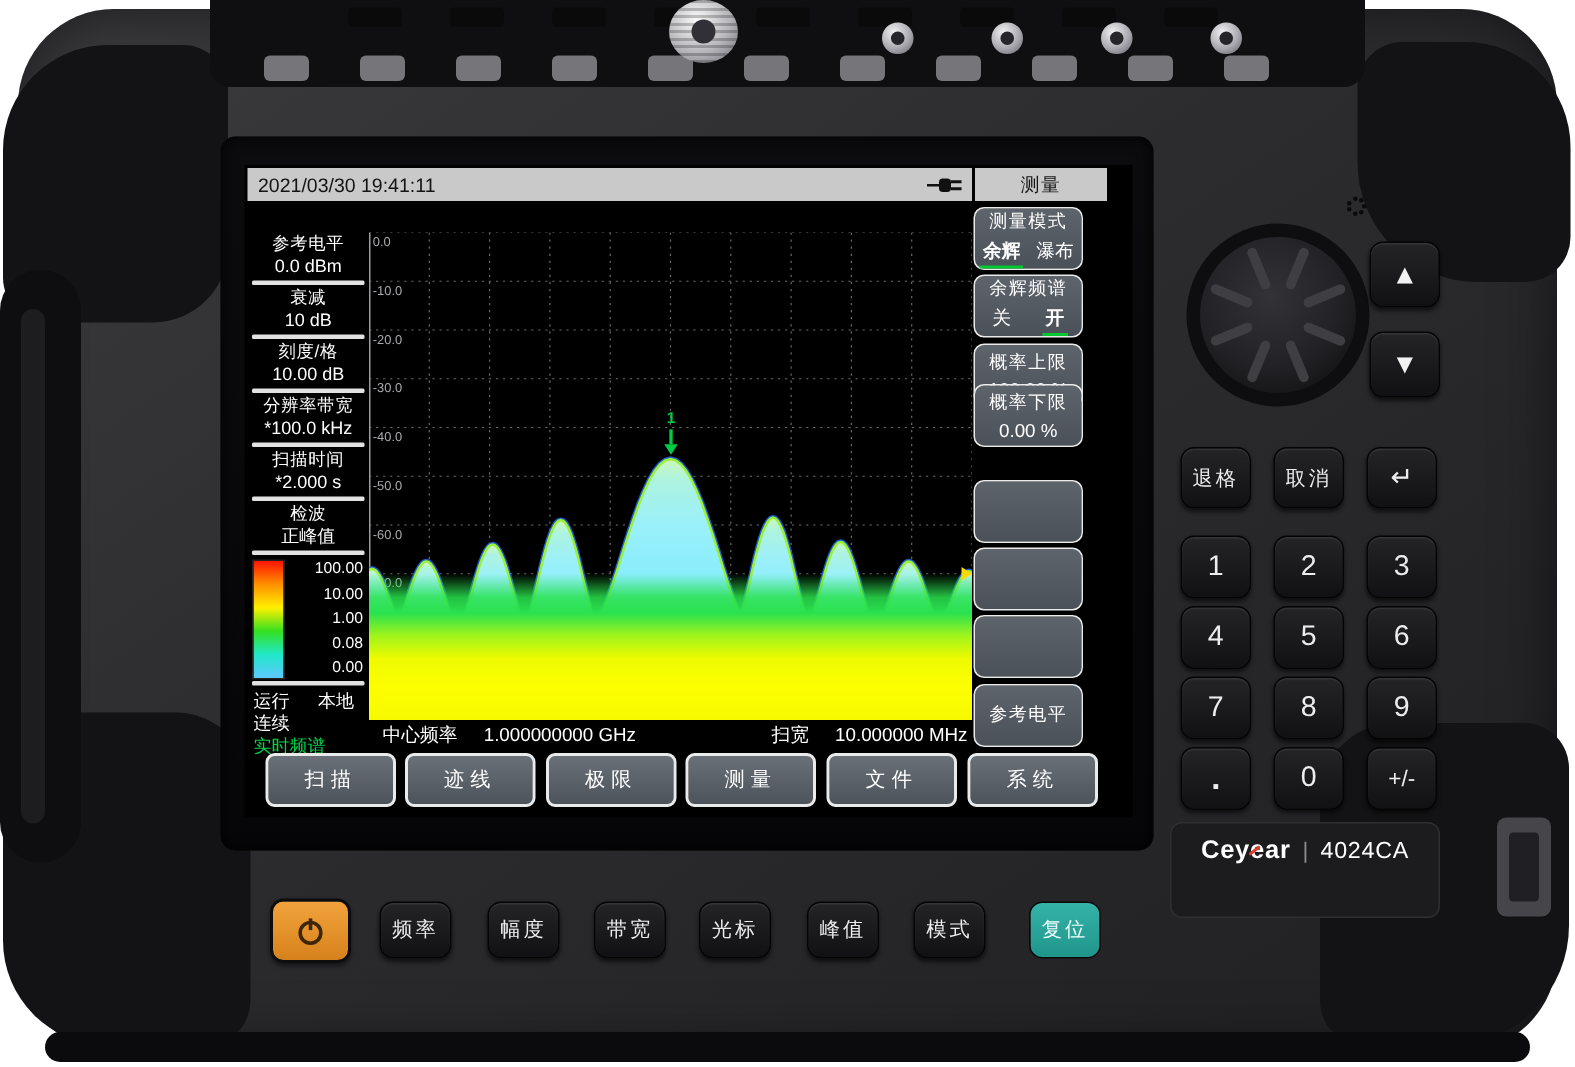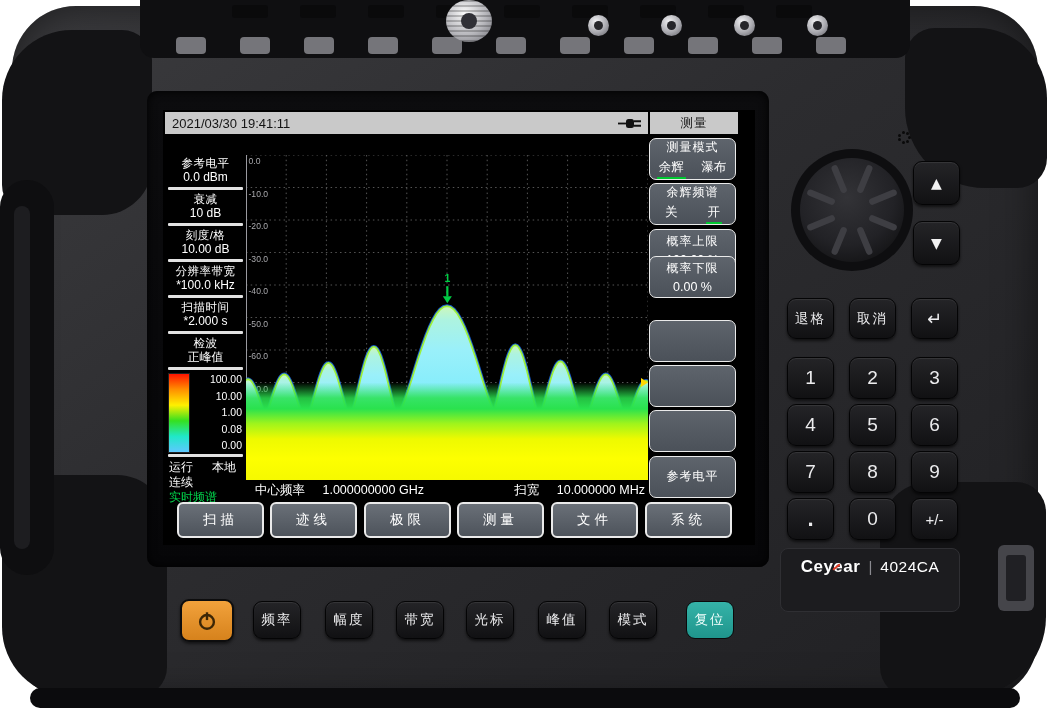--- a/index.html
+++ b/index.html
@@ -37,26 +37,26 @@
   .rline1{display:flex;justify-content:space-between;padding-right:8px;}
   
   #plot{left:83px;top:45px;background:#000;}
   
   .freqrow{left:83px;top:370px;width:402px;height:20px;color:#fff;font-size:12.5px;display:flex;justify-content:space-between;align-items:center;padding:0 3px 0 9px;box-sizing:border-box;}
   .fgroup span{margin-right:14px;}
   .fgroup span:last-child{margin-right:0;}
   
   .skey{top:392px;width:87px;height:36px;background:linear-gradient(180deg,#6a7078,#4d535b);border:2px solid #eaeaea;border-radius:6px;color:#fff;display:flex;align-items:center;justify-content:center;font-size:13.5px;letter-spacing:4px;box-sizing:border-box;}
   #menu{left:485px;top:2px;width:90px;height:430px;}
-  .mbtn{left:1px;width:87px;height:42px;background:linear-gradient(180deg,#5e646c,#4b5159);border:1.5px solid #eaeaea;border-radius:7px;color:#fff;display:flex;flex-direction:column;align-items:center;justify-content:center;gap:3px;box-sizing:border-box;}
+  .mbtn{left:1px;width:73px;height:42px;background:linear-gradient(180deg,#5e646c,#4b5159);border:1.5px solid #eaeaea;border-radius:7px;color:#fff;display:flex;flex-direction:column;align-items:center;justify-content:center;gap:3px;box-sizing:border-box;}
   .mlabel{font-size:12px;letter-spacing:1px;}
   .mvalue{font-size:12.5px;}
   .mopts{width:100%;display:flex;justify-content:space-around;font-size:12.5px;}
   .mopt{padding:0 2px 1px;}
-  .mopt.on{border-bottom:2px solid #00c830;}
+  .mopt.on{border-bottom:2px solid #00c830;font-weight:bold;}
   
   .pkey{background:linear-gradient(180deg,#242427,#111113);border:1px solid #040405;border-radius:9px;
         box-shadow:0 2px 3px rgba(0,0,0,.6),inset 0 1px 1px rgba(255,255,255,.09);
         color:#ececee;display:flex;align-items:center;justify-content:center;z-index:3;}
   .chkey{font-size:13.5px;letter-spacing:2px;}
   .dgkey{font-size:19px;}
   .arrowkey{font-size:14px;color:#f2f2f2;font-family:"DejaVu Sans",sans-serif;}
   .enterkey{font-size:18px;font-family:"DejaVu Sans",sans-serif;}
   .powerkey{background:linear-gradient(180deg,#f2a23c,#d6821c);border:2px solid #0d0d0e;border-radius:9px;display:flex;align-items:center;justify-content:center;z-index:3;box-shadow:0 2px 3px rgba(0,0,0,.5);}
   .resetkey{background:linear-gradient(180deg,#35b3a8,#1f958c);border:1px solid #0a0a0b;border-radius:9px;color:#f2fffd;display:flex;align-items:center;justify-content:center;font-size:13.5px;letter-spacing:2px;z-index:3;}

